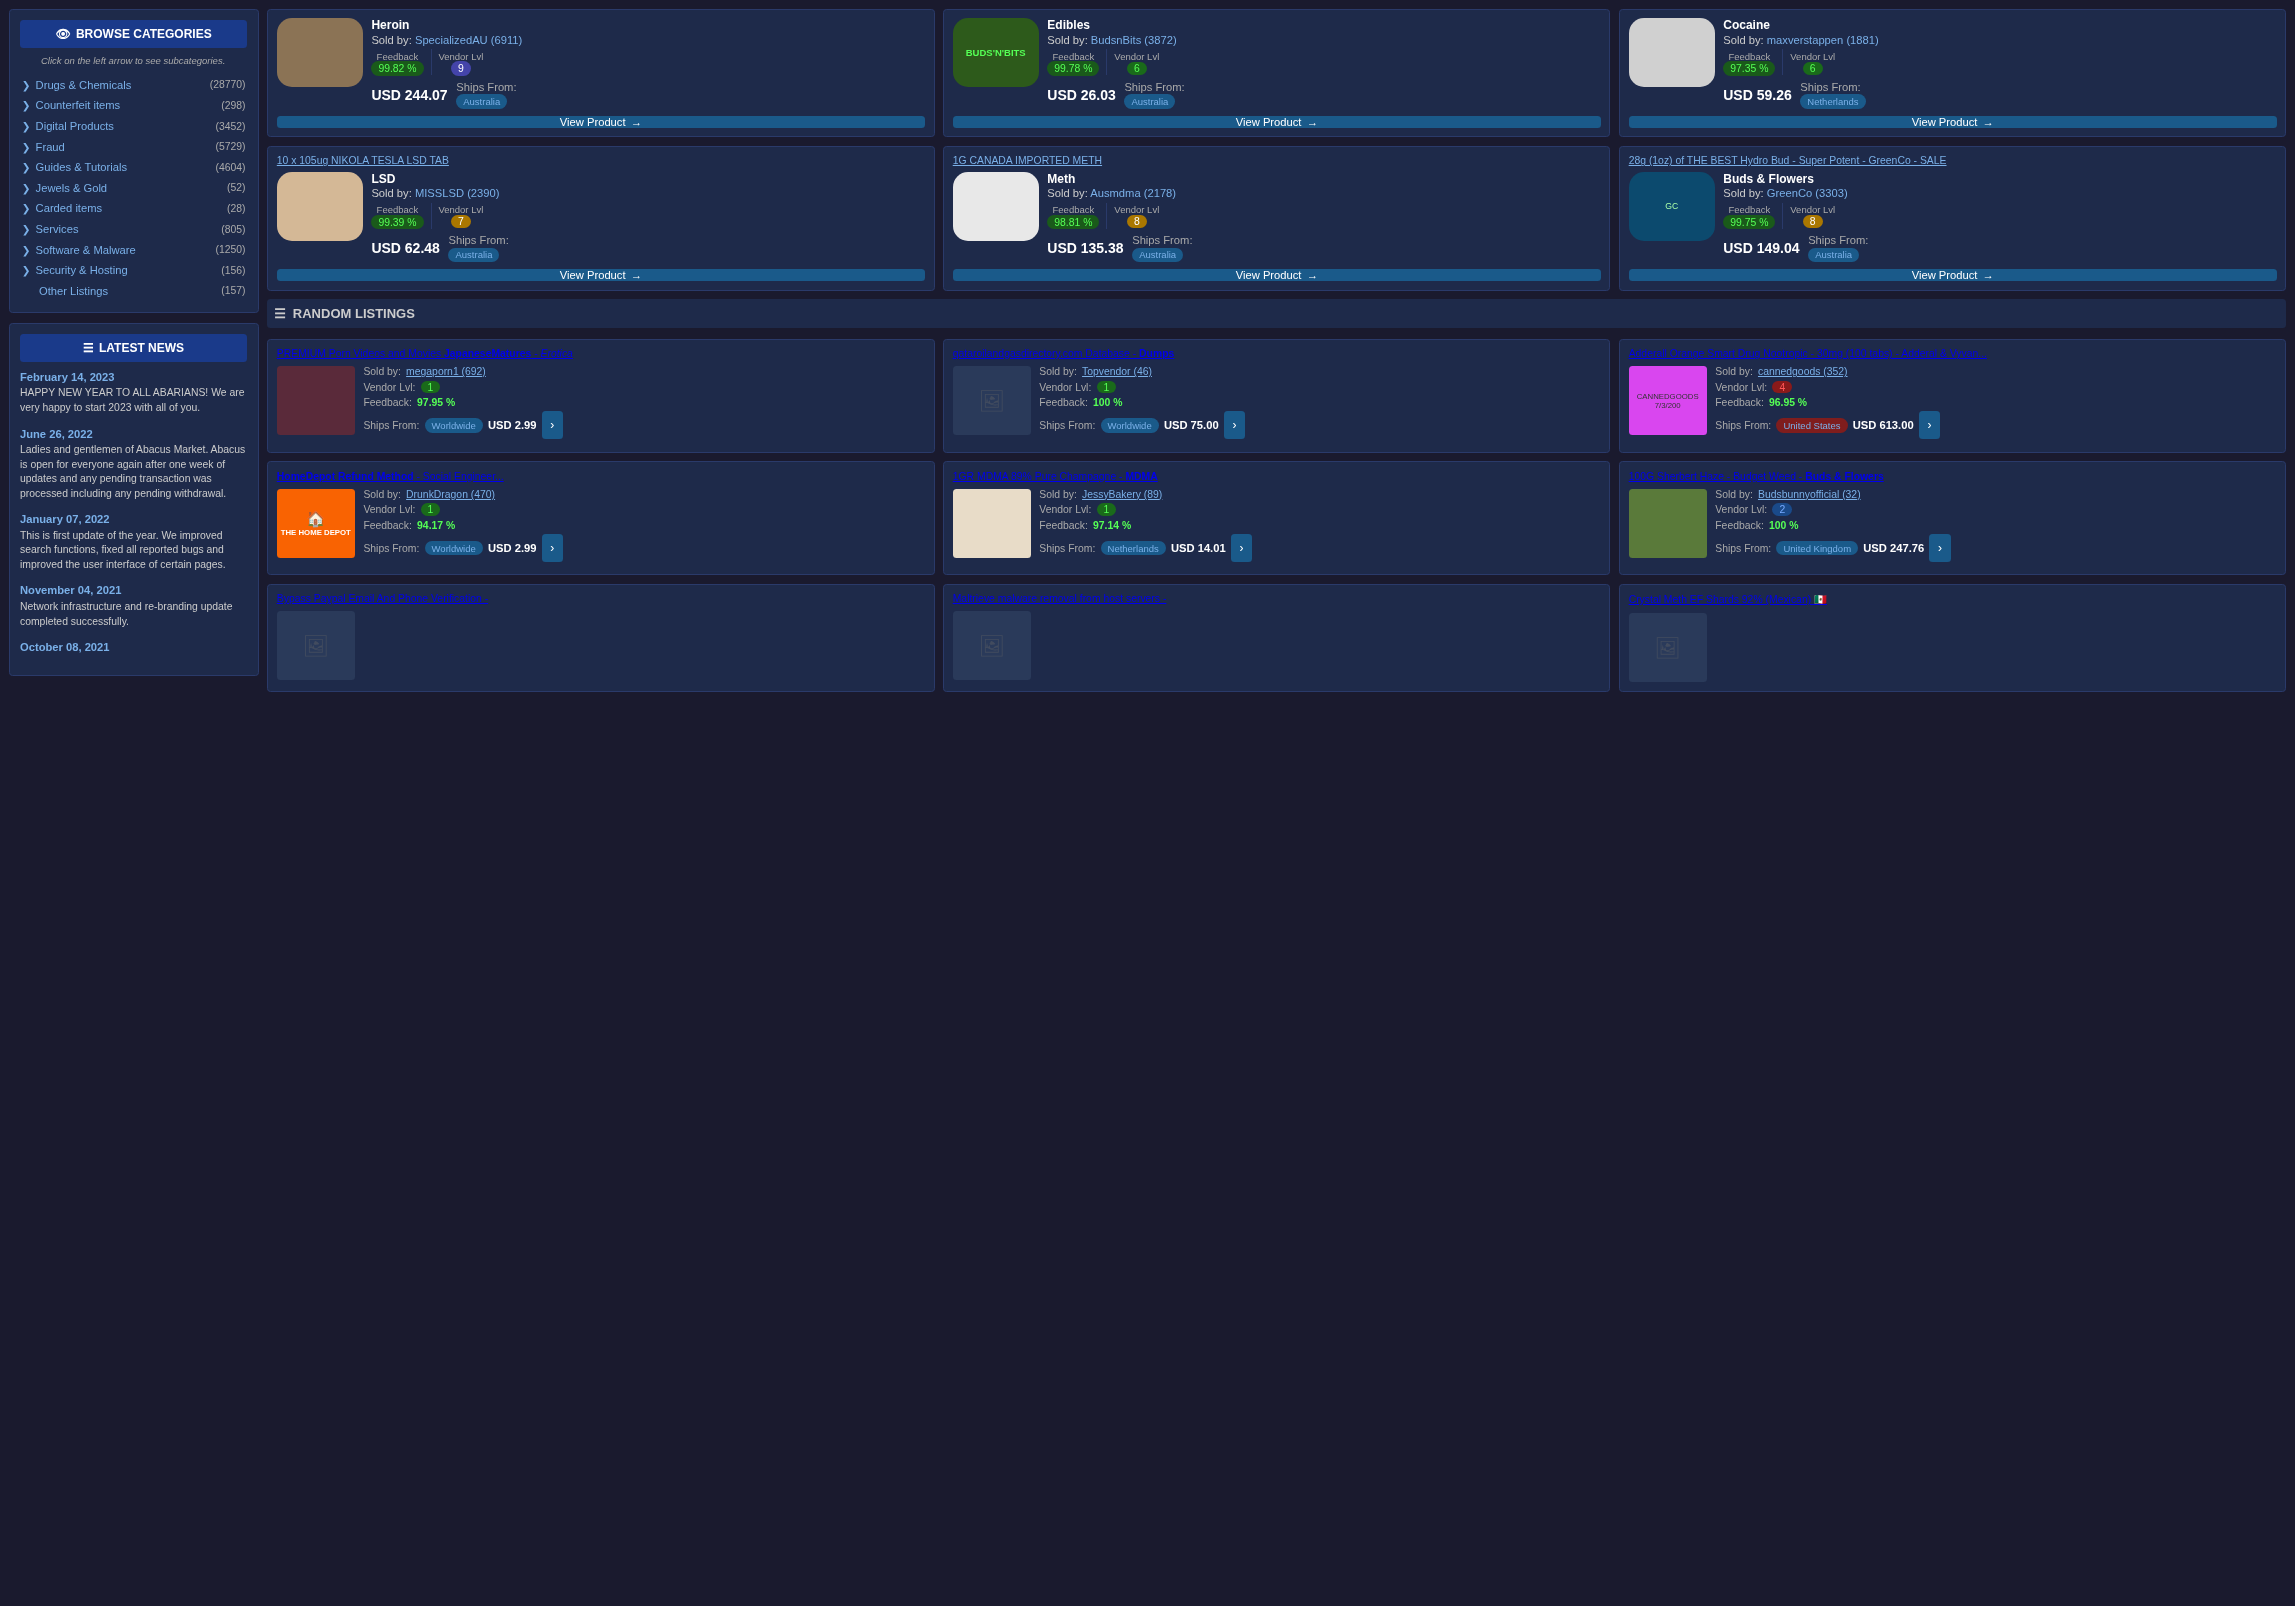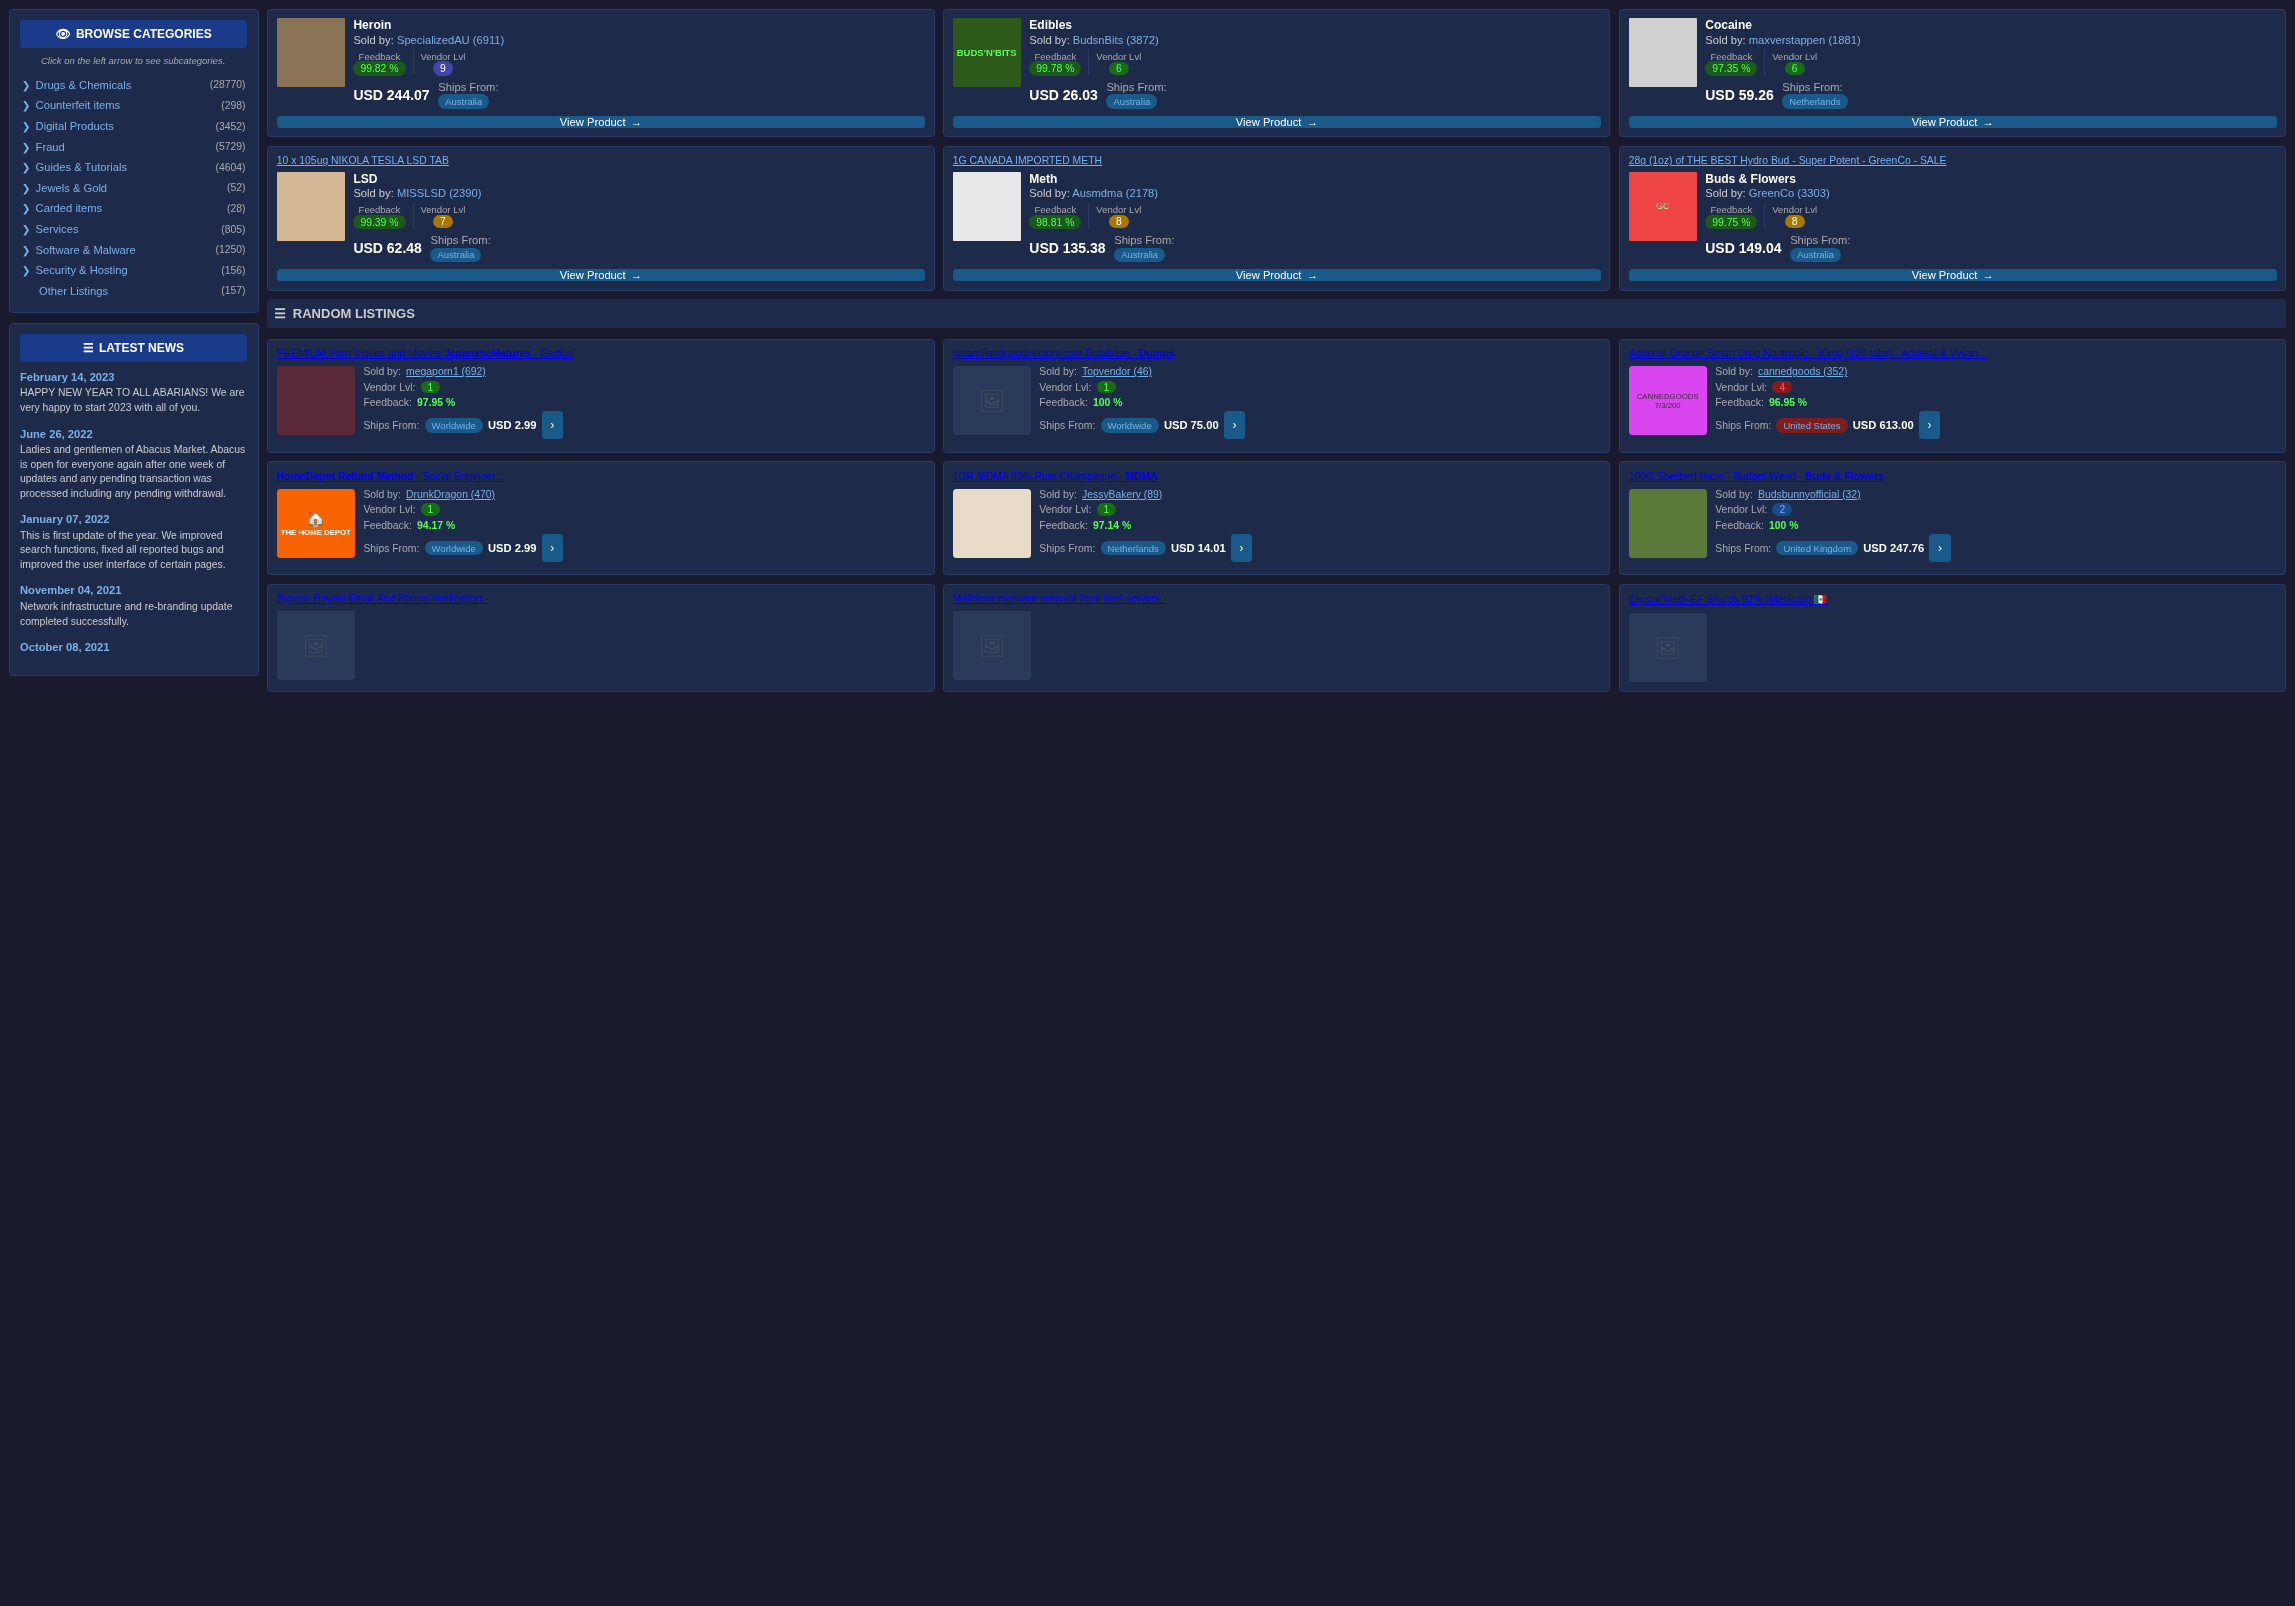--- a/index.html
+++ b/index.html
@@ -27,21 +27,21 @@
     .news-date { color: #7ab0e8; font-weight: bold; margin-bottom: 3.5px; }
     .news-text { color: #ccc; font-size: 10.4px; line-height: 1.4; }
     
     
     .main-content { flex: 1; }
     
     
     .products-row { display: flex; gap: 8.6px; margin-bottom: 8.6px; }
     .product-card { flex: 1; background: #1e2a4a; border: 0.9px solid #2a3a6a; border-radius: 3.5px; padding: 8.6px; }
     .product-card-header { display: flex; gap: 8.6px; margin-bottom: 7px; }
-    .product-img { width: 68px; height: 69px; background: #333; border-radius: 1px; flex-shrink: 0; overflow: hidden; display: flex; align-items: center; justify-content: center; color: #666; }
+    .product-img { width: 86px; height: 69px; background: #333; border-radius: 15px; flex-shrink: 0; overflow: hidden; display: flex; align-items: center; justify-content: center; color: #666; }
     .product-info { flex: 1; }
     .product-sold { margin-bottom: 3.5px; color: #ccc; }
     .product-sold a { color: #7ab0e8; text-decoration: none; }
     .product-stats { display: flex; gap: 7px; margin-bottom: 5.2px; align-items: center; }
     .stat-box { text-align: center; }
     .stat-label { font-size: 9.5px; color: #aaa; }
     .feedback-pill { background: #1a5a1a; color: #5f5; border-radius: 8.6px; padding: 1.7px 7px; font-size: 10.4px; }
     .vendor-pill { background: #4444aa; color: white; border-radius: 8.6px; padding: 1.7px 7px; font-size: 10.4px; }
     .price-ships { display: flex; align-items: center; gap: 8.6px; }
     .price { font-size: 14px; font-weight: bold; color: #fff; }
@@ -390,21 +390,21 @@
         </div>
         <button class="view-btn">
           <span>View Product</span>
           <span>→</span>
         </button>
       </div>
 
       <div class="product-card">
         <a href="#" class="product-title-link">28g (1oz) of THE BEST Hydro Bud - Super Potent - GreenCo - SALE</a>
         <div class="product-card-header">
-          <div class="product-img" style="background:#ef4444; display:flex; align-items:center; justify-content:center; color:#afa; font-size:8.6px; text-align:center;">GC</div>
+          <div class="product-img" style="background:#0c4a6e; display:flex; align-items:center; justify-content:center; color:#afa; font-size:8.6px; text-align:center;">GC</div>
           <div class="product-info">
             <div class="product-name-bold">Buds &amp; Flowers</div>
             <div class="product-sold">
               <span>Sold by:</span>
               <a href="#">GreenCo (3303)</a>
             </div>
             <div class="product-stats">
               <div class="stat-box">
                 <div class="stat-label">Feedback</div>
                 <span class="feedback-pill">99.75 %</span>

